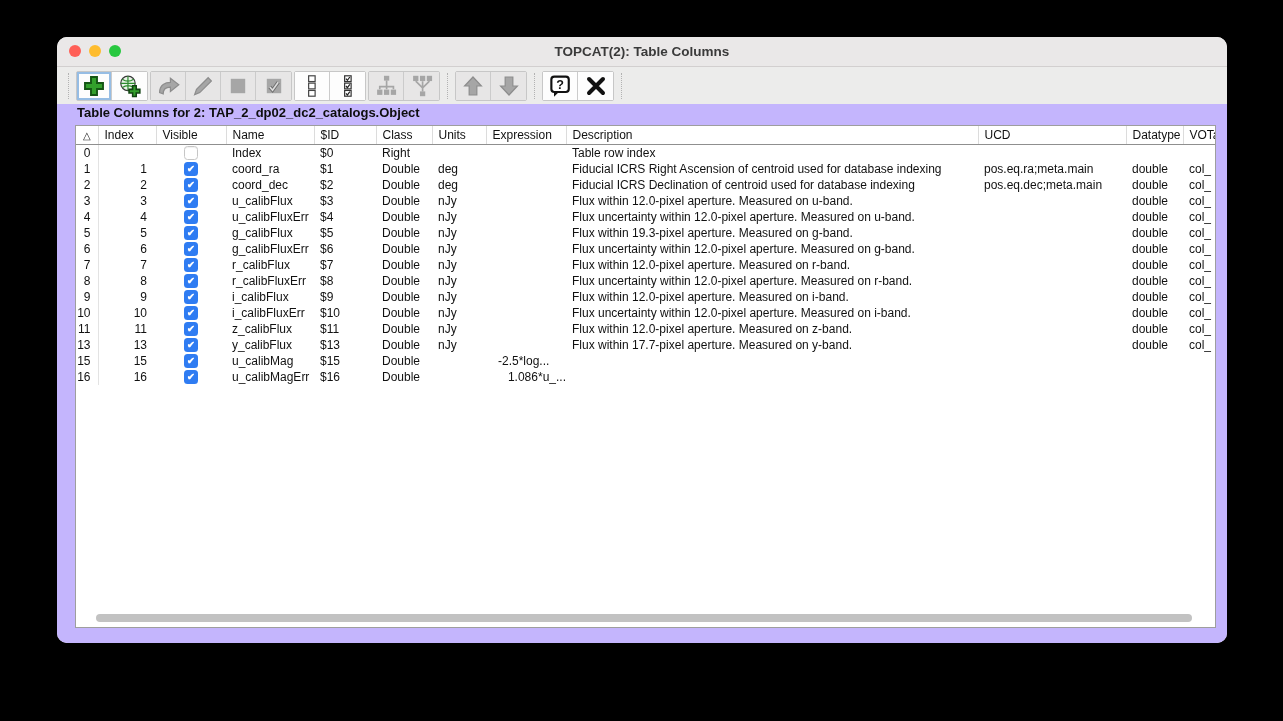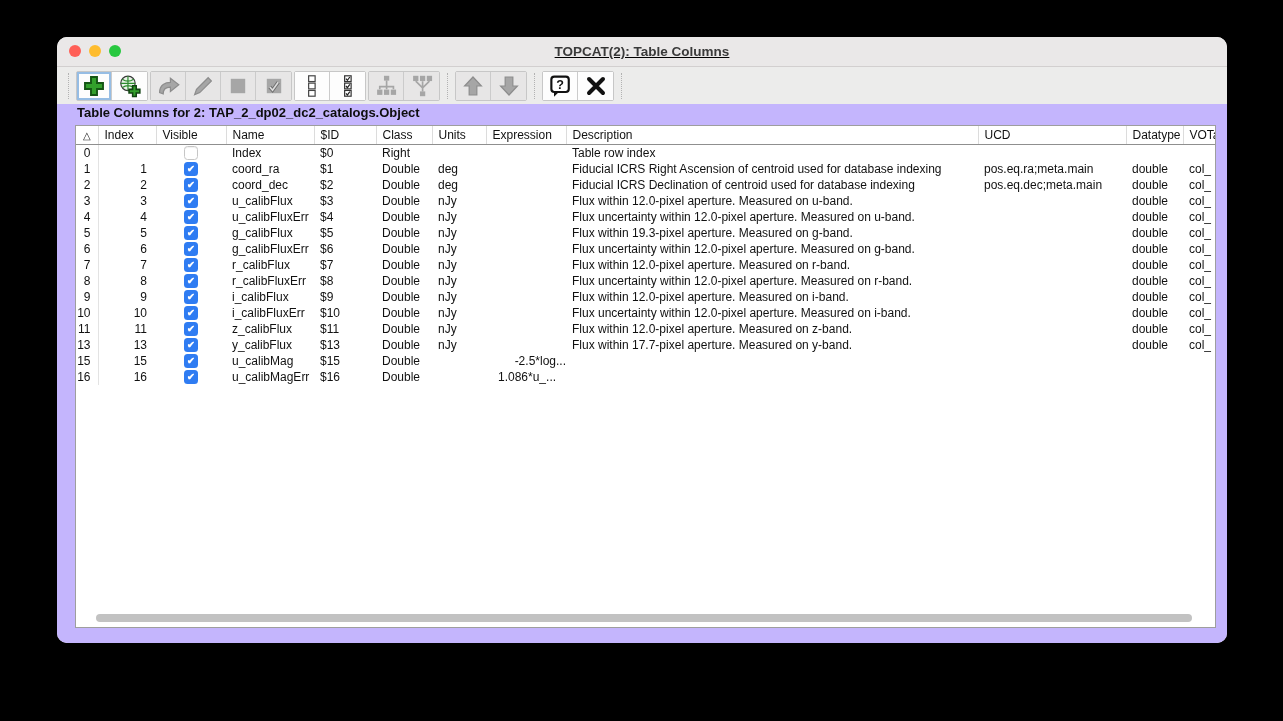--- a/index.html
+++ b/index.html
@@ -7,21 +7,21 @@
     width:1283px;height:721px;background:#000;position:relative;overflow:hidden;
     font-family:"Liberation Sans",sans-serif;
     --cb:#2f7cf2; --green:#33a02c;
   }
   .window{
     position:absolute;left:57px;top:37px;width:1170px;height:606px;
     border-radius:10px;background:#f3f2f2;overflow:hidden;
     box-shadow:0 25px 60px rgba(0,0,0,.55), 0 0 0 1px rgba(0,0,0,.25);
   }
   
-  .titlebar{height:29px;background:#eae8e8;border-bottom:1px solid #d2cfcf;position:relative;text-decoration:underline;}
+  .titlebar{height:29px;background:#eae8e8;border-bottom:1px solid #d2cfcf;position:relative;}
   .lights{position:absolute;left:12px;top:8px;display:flex;gap:8px;}
   .light{width:12px;height:12px;border-radius:50%;}
   .titletext{text-align:center;line-height:29px;font-size:13.5px;font-weight:bold;color:#3a3a3a;}
   
   .toolbar{height:37px;background:#ececeb;border-bottom:1px solid #dededd;display:flex;align-items:center;padding-left:5px;}
   .tb-sep{width:0;height:26px;border-left:1px dotted #b2b2b2;margin:0 6px;}
   .tb-group{display:flex;border:1px solid #c7c7c7;border-radius:2px;background:#e7e6e6;margin:0 1px;}
   .tb-btn{width:35px;height:28px;display:flex;align-items:center;justify-content:center;
           border-right:1px solid #cbcbcb;box-sizing:border-box;background:#fdfdfd;cursor:default;}
   .tb-btn:last-child{border-right:none;}
@@ -421,37 +421,37 @@
             <tr>
               <td class="rowno">15</td>
               <td class="num">15</td>
               <td class="center">
                 <div class="checkbox checked"></div>
               </td>
               <td>u_calibMag</td>
               <td>$15</td>
               <td>Double</td>
               <td></td>
-              <td style="padding-left: 12px; text-align: right;">-2.5*log...</td>
+              <td style="padding-left: 12px;">-2.5*log...</td>
               <td></td>
               <td></td>
               <td></td>
               <td></td>
             </tr>
             <tr>
               <td class="rowno">16</td>
               <td class="num">16</td>
               <td class="center">
                 <div class="checkbox checked"></div>
               </td>
               <td>u_calibMagErr</td>
               <td>$16</td>
               <td>Double</td>
               <td></td>
-              <td style="padding-left: 12px;">1.086*u_...</td>
+              <td style="padding-left: 12px; text-align: right;">1.086*u_...</td>
               <td></td>
               <td></td>
               <td></td>
               <td></td>
             </tr>
           </tbody>
       </table>
       <div class="hscroll-thumb"></div>
     </div>
   </div>

